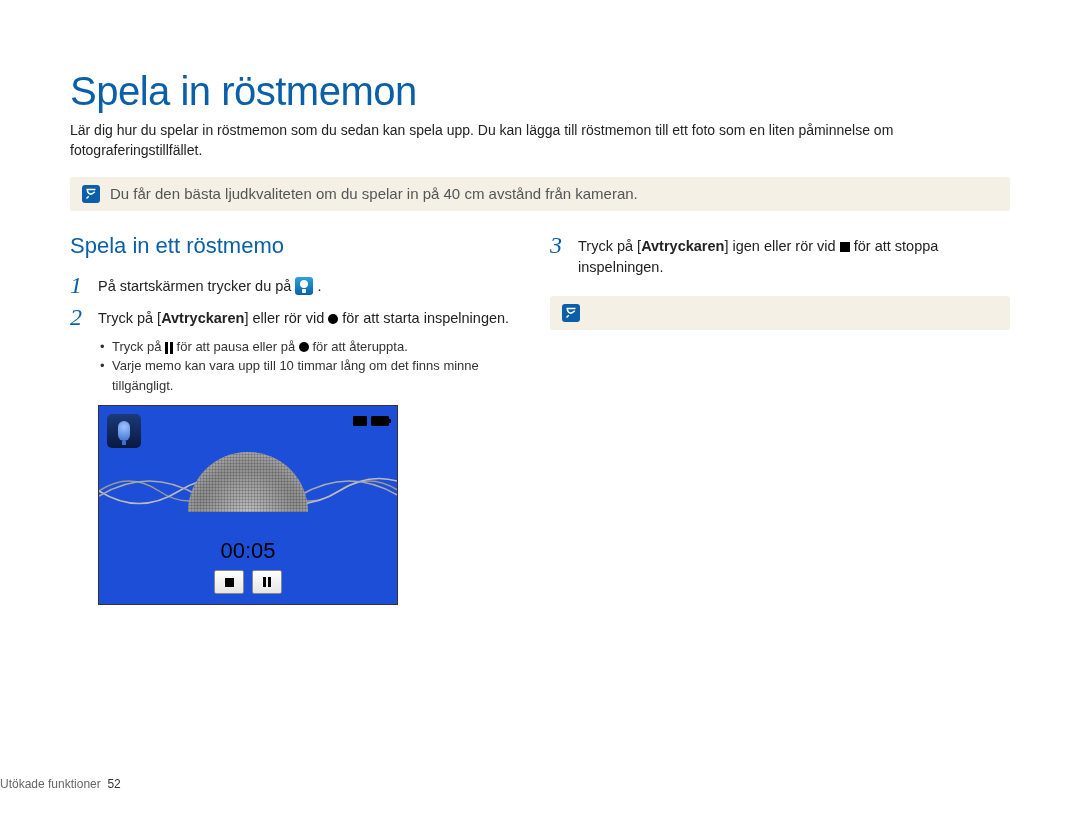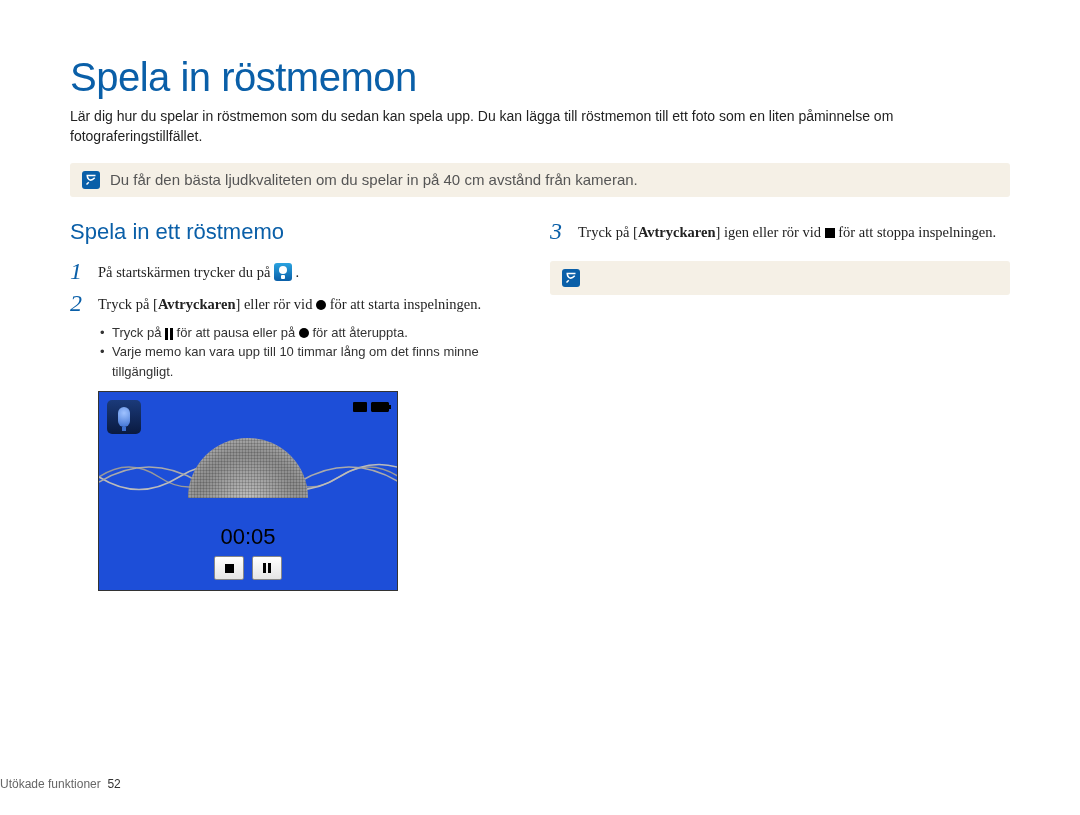--- a/index.html
+++ b/index.html
@@ -1,29 +1,29 @@
 <!DOCTYPE html>
 <html><head>
 <meta charset="utf-8">
 <style>
   * { box-sizing: border-box; margin: 0; padding: 0; }
   html, body { width: 1080px; height: 815px; background: #fff; font-family: Arial, Helvetica, sans-serif; color: #333; }
-  .page { padding: 55px 70px 30px 70px; position: relative; height: 100%; }
+  .page { padding: 69px 70px 30px 70px; position: relative; height: 100%; }
   .title { font-size: 40px; font-weight: 400; color: #0a5fa8; letter-spacing: -0.5px; margin-bottom: 6px; }
   .intro { font-size: 14px; line-height: 1.45; color: #222; margin-bottom: 16px; }
   .note-box { background: #f5f0e6; border-radius: 3px; padding: 8px 12px; display: flex; align-items: center; gap: 10px; margin-bottom: 22px; }
   .note-icon { width: 18px; height: 18px; border-radius: 3px; background: #0a5fa8; color: #fff; display:flex; align-items:center; justify-content:center; font-size: 11px; flex-shrink:0; }
   .note-icon svg { width: 12px; height: 12px; fill: none; stroke: #fff; stroke-width: 2; }
   .note-text { font-size: 15px; color: #555; }
   .cols { display: flex; gap: 20px; }
   .col { flex: 1; }
   .section-title { font-size: 22px; color: #0a5fa8; font-weight: 400; margin-bottom: 14px; }
   .step { display: flex; gap: 12px; margin-bottom: 8px; align-items:flex-start; }
   .step-num { font-size: 24px; color: #0a5fa8; font-weight: 300; font-style: italic; width: 16px; flex-shrink:0; line-height:1; font-family: Georgia, serif; }
-  .step-text { font-size: 14.5px; line-height: 1.45; color: #222; padding-top:3px;font-family:Liberation Serif, serif; }
+  .step-text { font-size: 14.5px; line-height: 1.45; color: #222; padding-top:3px; }
   .step-text b { font-weight: 700; }
   .inline-icon { display:inline-block; vertical-align:middle; }
   .inline-icon.app { width:18px; height:18px; border-radius:3px; background: linear-gradient(180deg,#2aa3e0,#0a5fa8); position:relative; top:-1px; }
   .inline-icon.app::after { content:""; position:absolute; top:3px; left:5px; width:8px; height:8px; border-radius:50%; background:#fff; }
   .inline-icon.app::before { content:""; position:absolute; bottom:2px; left:7px; width:4px; height:4px; background:#fff; border-radius:1px; }
   .inline-icon.dot { width:10px; height:10px; border-radius:50%; background:#000; position:relative; top:0px; }
   .inline-icon.square { width:10px; height:10px; background:#000; position:relative; top:0px; }
   .inline-icon.pause { width:8px; height:12px; position:relative; top:1px; }
   .inline-icon.pause::before, .inline-icon.pause::after { content:""; position:absolute; top:0; width:3px; height:12px; background:#000; }
   .inline-icon.pause::before { left:0; }

